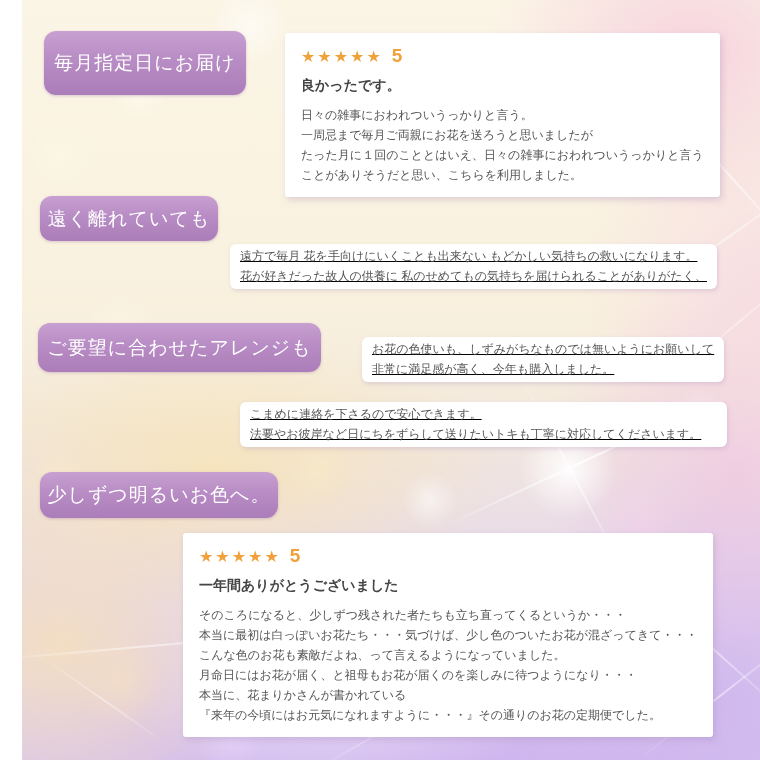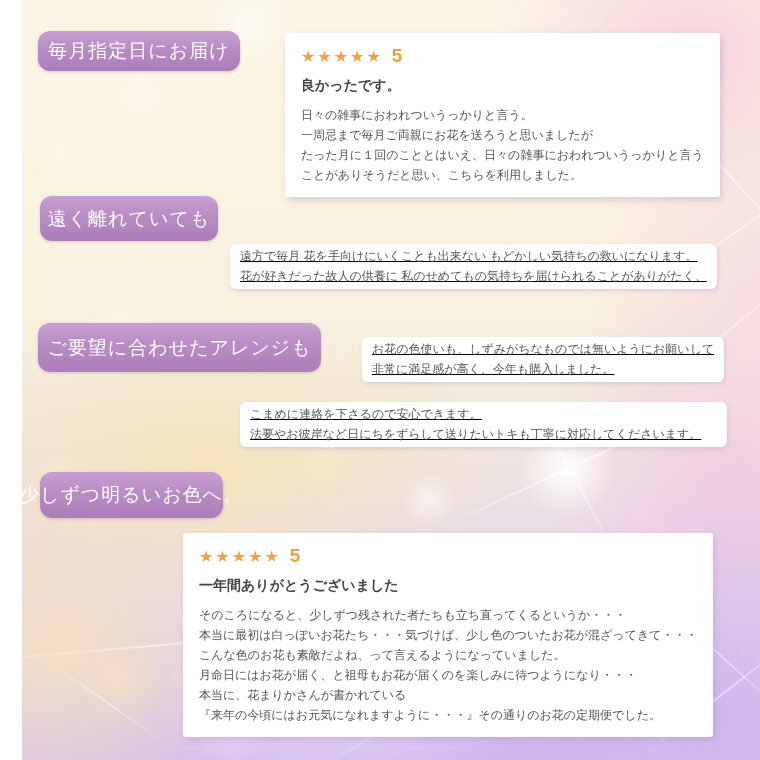--- a/index.html
+++ b/index.html
@@ -99,30 +99,30 @@
   <div class="spark" style="left:430px;top:462px;width:300px;transform:rotate(-25deg);"></div>
   <div class="spark" style="left:460px;top:468px;width:220px;transform:rotate(62deg);opacity:.8"></div>
   <div class="spark" style="left:-30px;top:645px;width:360px;transform:rotate(-5deg);opacity:.6"></div>
   <div class="spark" style="left:600px;top:645px;width:220px;transform:rotate(42deg);opacity:.6"></div>
   <div class="spark" style="left:620px;top:695px;width:200px;transform:rotate(-38deg);opacity:.6"></div>
   <div class="spark" style="left:300px;top:720px;width:200px;transform:rotate(-30deg);opacity:.5"></div>
   <div class="spark" style="left:30px;top:700px;width:150px;transform:rotate(35deg);opacity:.5"></div>
 
   <div class="gutter"></div>
 
-  <div class="badge" style="left:38px;top:31px;width:202px;height:40px">
+  <div class="badge" style="left:44px;top:31px;width:202px;height:64px">
     <span>毎月指定日にお届け</span>
   </div>
   <div class="badge" style="left:40px;top:196px;width:178px;height:45px">
     <span>遠く離れていても</span>
   </div>
   <div class="badge" style="left:38px;top:323px;width:283px;height:49px">
     <span>ご要望に合わせたアレンジも</span>
   </div>
-  <div class="badge" style="left:40px;top:472px;width:183px;height:46px">
+  <div class="badge" style="left:40px;top:472px;width:238px;height:46px">
     <span>少しずつ明るいお色へ。</span>
   </div>
 
   <section class="card" style="left:285px;top:33px;min-width:428px;box-sizing:border-box">
     <div class="stars-row">
       <span class="stars">★★★★★</span>
       <span class="score">5</span>
     </div>
     <h3 class="review-title">良かったです。</h3>
     <p class="line">日々の雑事におわれついうっかりと言う。</p>

